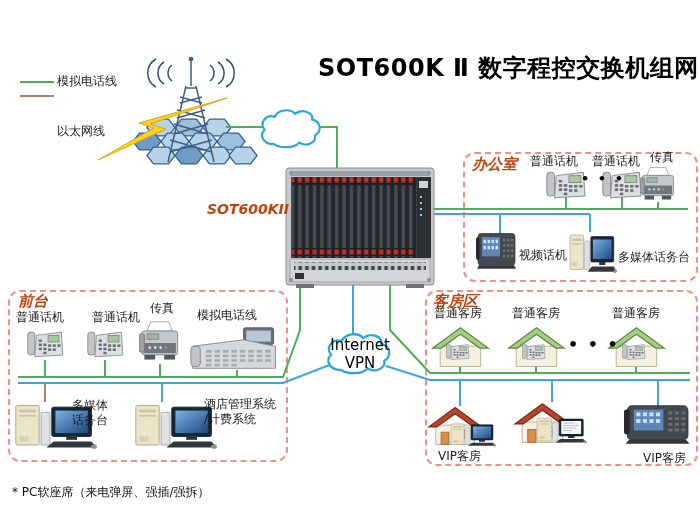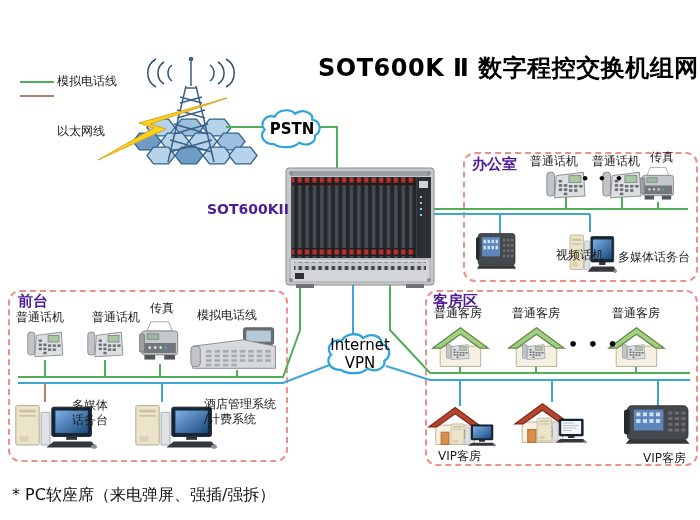--- a/index.html
+++ b/index.html
@@ -1,27 +1,27 @@
 <!DOCTYPE html>
 <html><head>
 <meta charset="utf-8">
 <style>
   html,body{margin:0;padding:0;background:#fff;}
   .stage{position:relative;width:700px;height:520px;background:#ffffff;overflow:hidden;
          font-family:"DejaVu Sans","Liberation Sans",sans-serif;border-radius:6px;}
   .layer{position:absolute;left:0;top:0;}
   .lbl{position:absolute;font-size:12px;color:#1a1a1a;white-space:nowrap;line-height:1.15;}
   .b{font-weight:bold;}
-  .red{color:#4c1d95;font-weight:bold;}
+  .red{color:#c2410c;font-weight:bold;font-style:italic;}
   .box{position:absolute;border:2px dashed #ea9287;border-radius:12px;}
   .boxtitle{font-size:15px;}
   .main-title{font-size:24px;font-weight:bold;color:#000;letter-spacing:0.5px;}
   .cloudtxt{position:absolute;display:flex;flex-direction:column;align-items:center;justify-content:center;text-align:center;}
   .dots{font-weight:bold;letter-spacing:2px;color:#000;}
-  .foot{font-size:16px;color:#111;}
+  .foot{font-size:12px;color:#111;}
 </style>
 </head>
 <body>
 
 <div class="stage">
 
   <div class="box" style="left:463px;top:152px;width:231px;height:126px;"></div>
   <div class="box" style="left:8px;top:290px;width:276px;height:168px;"></div>
   <div class="box" style="left:425px;top:290px;width:269px;height:172px;"></div>
 
@@ -339,35 +339,34 @@
         <use href="#sym-vphone" width="82" height="46"></use>
       </g>
   </svg>
 
   <div class="layer" style="width:700px;height:520px;">
     <div class="lbl" style="left:57px;top:75px;">模拟电话线</div>
     <div class="lbl" style="left:57px;top:89px;margin-top:36px;">以太网线</div>
 
     <div class="lbl main-title" style="left:318px;top:55px;">SOT600K Ⅱ 数字程控交换机组网图</div>
 
-    <div class="cloudtxt b" style="left:256px;top:106px;width:72px;height:46px;font-size:15px;">PSTN</div>
 
     <div class="lbl red" style="left:207px;top:201px;font-size:14px;">SOT600KII</div>
 
     <div class="cloudtxt" style="left:322px;top:330px;width:76px;height:48px;font-size:15px;">
       <span>Internet</span>
       <span>VPN</span>
     </div>
 
     <div class="lbl red boxtitle" style="left:472px;top:156px;">办公室</div>
     <div class="lbl" style="left:530px;top:155px;">普通话机</div>
     <div class="lbl" style="left:592px;top:155px;">普通话机</div>
     <div class="lbl" style="left:650px;top:151px;">传真</div>
     <div class="lbl dots" style="left:581px;top:172px;font-size:13px;">• • •</div>
-    <div class="lbl" style="left:519px;top:249px;margin-left:37px;">视频话机</div>
+    <div class="lbl" style="left:519px;top:249px;">视频话机</div>
     <div class="lbl" style="left:618px;top:251px;">多媒体话务台</div>
 
     <div class="lbl red boxtitle" style="left:18px;top:293px;">前台</div>
     <div class="lbl" style="left:16px;top:311px;">普通话机</div>
     <div class="lbl" style="left:92px;top:311px;">普通话机</div>
     <div class="lbl" style="left:150px;top:302px;">传真</div>
     <div class="lbl" style="left:197px;top:309px;">模拟电话线</div>
     <div class="lbl" style="left:72px;top:399px;">多媒体</div>
     <div class="lbl" style="left:72px;top:414px;">话务台</div>
     <div class="lbl" style="left:204px;top:398px;">酒店管理系统</div>

